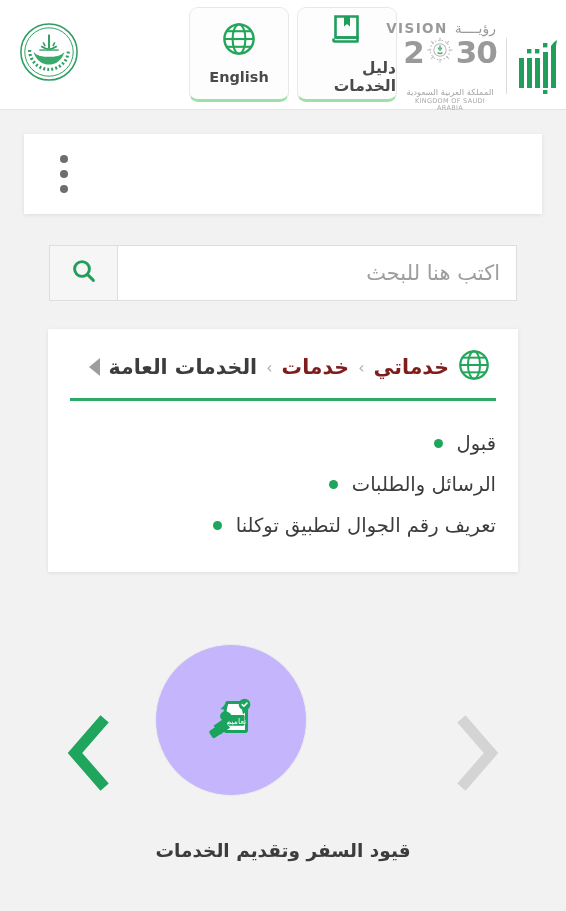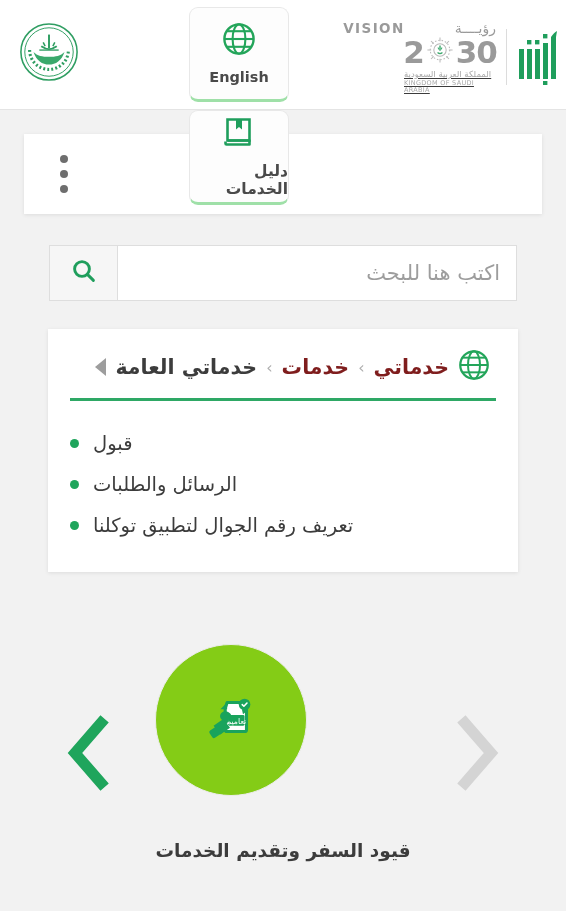--- a/index.html
+++ b/index.html
@@ -32,21 +32,20 @@
     top: 21px;
     width: 62px;
     height: 62px;
   }
   .header-buttons {
     position: absolute;
     left: 189px;
     top: 7px;
     display: flex;
     gap: 8px;
-    flex-direction: column;
   }
   .hbtn {
     width: 100px;
     height: 95px;
     background: #fdfdfd;
     border: 1px solid #e8e8e8;
     border-bottom: 3px solid #9fe0a8;
     border-radius: 9px;
     display: flex;
     flex-direction: column;
@@ -83,42 +82,40 @@
     letter-spacing: 1.4px;
     color: #9a9a9a;
     font-weight: 600;
     line-height: 1;
   }
   .v-roya {
     font-size: 14px;
     color: #9a9a9a;
     direction: rtl;
     line-height: 1;
-    margin-left: 43px;
   }
   .v-2030 {
     display: flex;
     align-items: center;
     justify-content: center;
     gap: 1px;
     height: 32px;
     margin-top: 1px;
   }
   .v-num {
     font-size: 31px;
     font-weight: 700;
     color: #9a9a9a;
     line-height: 1;
     letter-spacing: -1px;
   }
   .v-sub {
-    text-align: left;
+    text-align: center;
     line-height: 1.15;
-    margin-top: 2px;
-    text-decoration: underline;
+    margin-top: 20px;
   }
   .v-sub-ar { font-size: 8.5px; color: #a8a8a8; direction: rtl; }
   .v-sub-en { font-size: 6.5px; color: #a8a8a8; letter-spacing: 0.3px; }
   .v-divider {
     width: 1px;
     height: 56px;
     background: #dcdcdc;
   }
   .absher-logo { width: 44px; height: 56px; }
 
@@ -211,21 +208,20 @@
   }
   .crumb-rule {
     height: 3px;
     background: #2ea865;
     margin: 13px 0 0 0;
   }
   .crumb-list { list-style: none; margin-top: 22px; direction: rtl; }
   .crumb-list li {
     display: flex;
     align-items: center;
-    justify-content: flex-end;
     gap: 14px;
     padding: 9px 0;
     font-size: 19.5px;
     color: #3c3c3c;
     cursor: pointer;
   }
   .crumb-list li .dot {
     order: 2;
     width: 9px; height: 9px;
     border-radius: 50%;
@@ -241,21 +237,21 @@
     align-items: center;
     justify-content: center;
     gap: 42px;
     direction: ltr;
   }
   .chev { width: 48px; height: 76px; cursor: pointer; flex: none; }
   .circle-tile {
     width: 152px;
     height: 152px;
     border-radius: 50%;
-    background: #84cc16;
+    background: #c4b5fd;
     border: 1px solid #ececec;
     display: flex;
     align-items: center;
     justify-content: center;
     cursor: pointer;
     flex: none;
   }
   .tile-caption {
     margin-top: 44px;
     text-align: center;
@@ -388,21 +384,21 @@
           <ellipse cx="17" cy="17" rx="6.4" ry="14.6" fill="none" stroke="#23a55a" stroke-width="2.1"></ellipse>
           <line x1="2.4" y1="17" x2="31.6" y2="17" stroke="#23a55a" stroke-width="2.1"></line>
           <line x1="5" y1="9.2" x2="29" y2="9.2" stroke="#23a55a" stroke-width="2.1"></line>
           <line x1="5" y1="24.8" x2="29" y2="24.8" stroke="#23a55a" stroke-width="2.1"></line>
         </svg>
       </span>
       <span class="crumb-link">خدماتي</span>
       <span class="crumb-sep">›</span>
       <span class="crumb-link">خدمات</span>
       <span class="crumb-sep">›</span>
-      <span class="crumb-current">خدماتي العامة</span>
+      <span class="crumb-current">الخدمات العامة</span>
       <span class="crumb-arrow"></span>
     </div>
 
     <div class="crumb-rule"></div>
 
     <ul class="crumb-list">
       <li>
         <span class="txt">قبول</span>
         <span class="dot"></span>
       </li>

